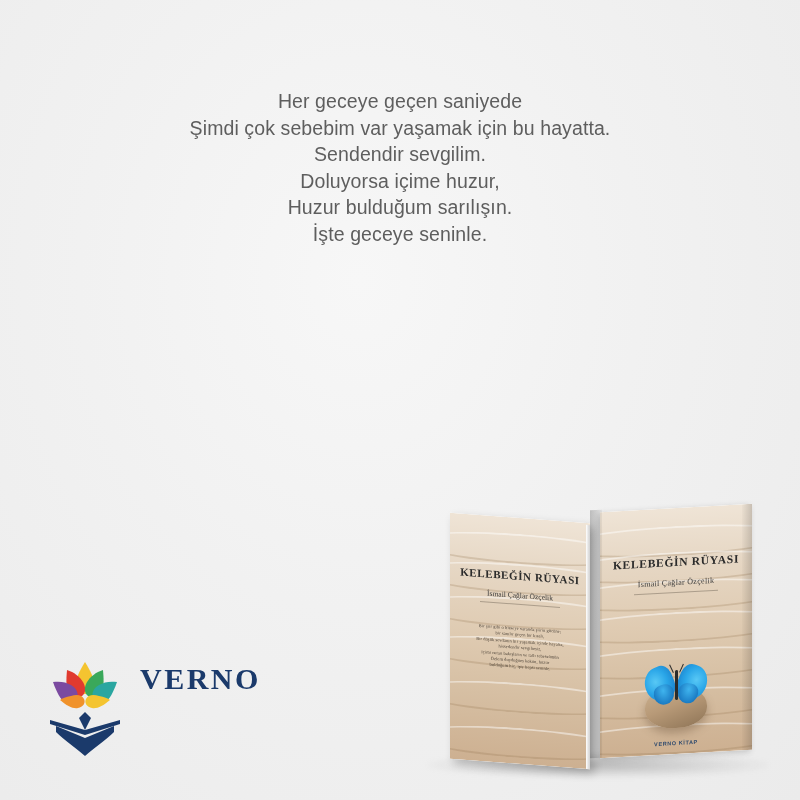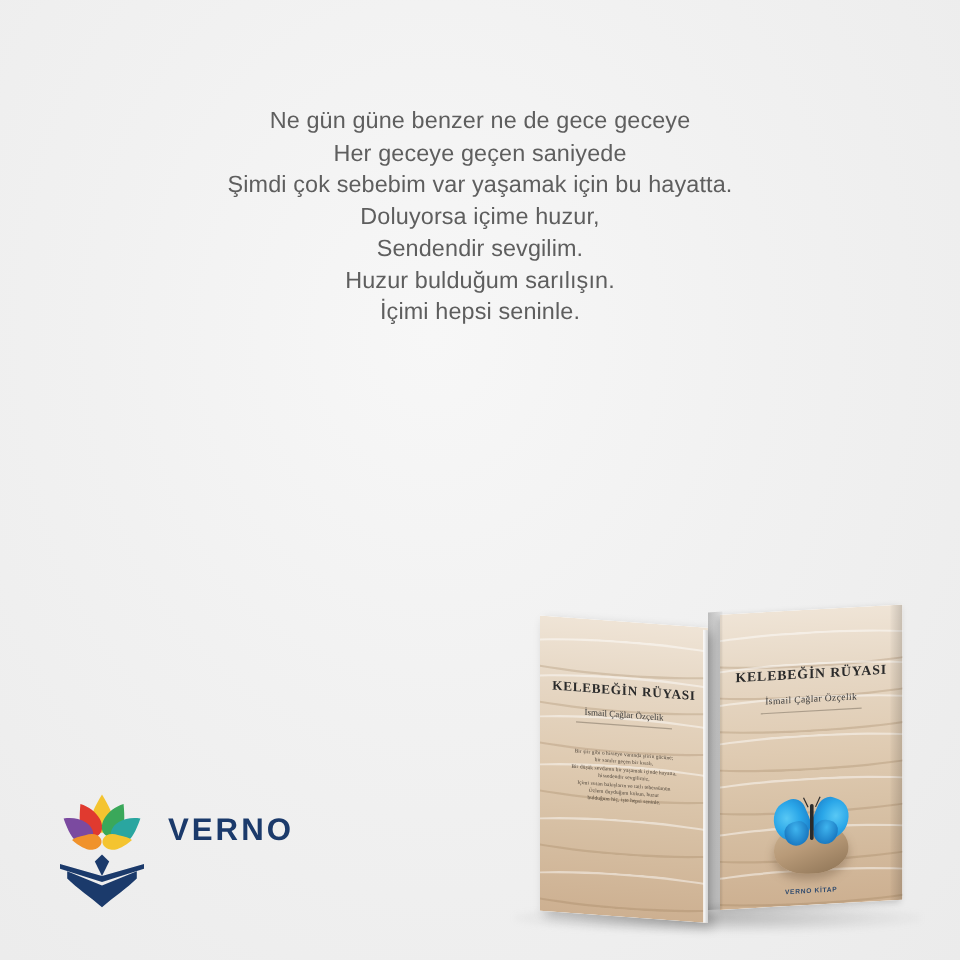--- a/index.html
+++ b/index.html
@@ -50,25 +50,25 @@
   .logo-mark {
     position: absolute;
     left: 0;
     top: 0;
     width: 86px;
     height: 100px;
   }
   .logo-text {
     position: absolute;
     left: 98px;
-    top: 12px;
+    top: 0;
     color: #1b3a6b;
-    font-family: Liberation Sans, sans-serif;
+    font-family: Liberation Serif, serif;
     font-weight: bold;
-    font-size: 26px;
+    font-size: 30px;
     letter-spacing: 2.5px;
     line-height: 38px;
   }
   .logo-text .l2 { display: block; }
 
   
   .books {
     position: absolute;
     left: 420px;
     top: 500px;
@@ -279,27 +279,26 @@
     background: linear-gradient(90deg, rgba(0,0,0,0.22), rgba(0,0,0,0.05));
     transform: skewY(-3deg);
   }
 </style>
 </head>
 <body>
 
 <div class="page">
 
   <div class="poem">
-    <span class="line">Ne gün güne benzer ne de gece geceye</span>
     <span class="line">Her geceye geçen saniyede</span>
     <span class="line">Şimdi çok sebebim var yaşamak için bu hayatta.</span>
+    <span class="line">Sendendir sevgilim.</span>
     <span class="line">Doluyorsa içime huzur,</span>
-    <span class="line">Sendendir sevgilim.</span>
     <span class="line">Huzur bulduğum sarılışın.</span>
-    <span class="line">İçimi hepsi seninle.</span>
+    <span class="line">İşte geceye seninle.</span>
   </div>
 
   <div class="logo">
     <div class="logo-mark">
       <svg width="86" height="100" viewBox="0 0 86 100" xmlns="http://www.w3.org/2000/svg">
 
         <path d="M43 2 C37 12 34 18 34 24 C34 30 38 34 43 34 C48 34 52 30 52 24 C52 18 49 12 43 2 Z" fill="#f4c430"></path>
         <path d="M25 10 C24 22 24 28 27 33 C30 38 36 39 40 36 C44 33 44 27 41 22 C38 17 32 12 25 10 Z" fill="#e03a2f"></path>
         <path d="M61 10 C62 22 62 28 59 33 C56 38 50 39 46 36 C42 33 42 27 45 22 C48 17 54 12 61 10 Z" fill="#3aa85a"></path>
         <path d="M11 22 C15 33 18 39 23 42 C28 45 33 43 35 38 C37 33 34 28 29 25 C24 22 18 21 11 22 Z" fill="#7b4aa0"></path>

